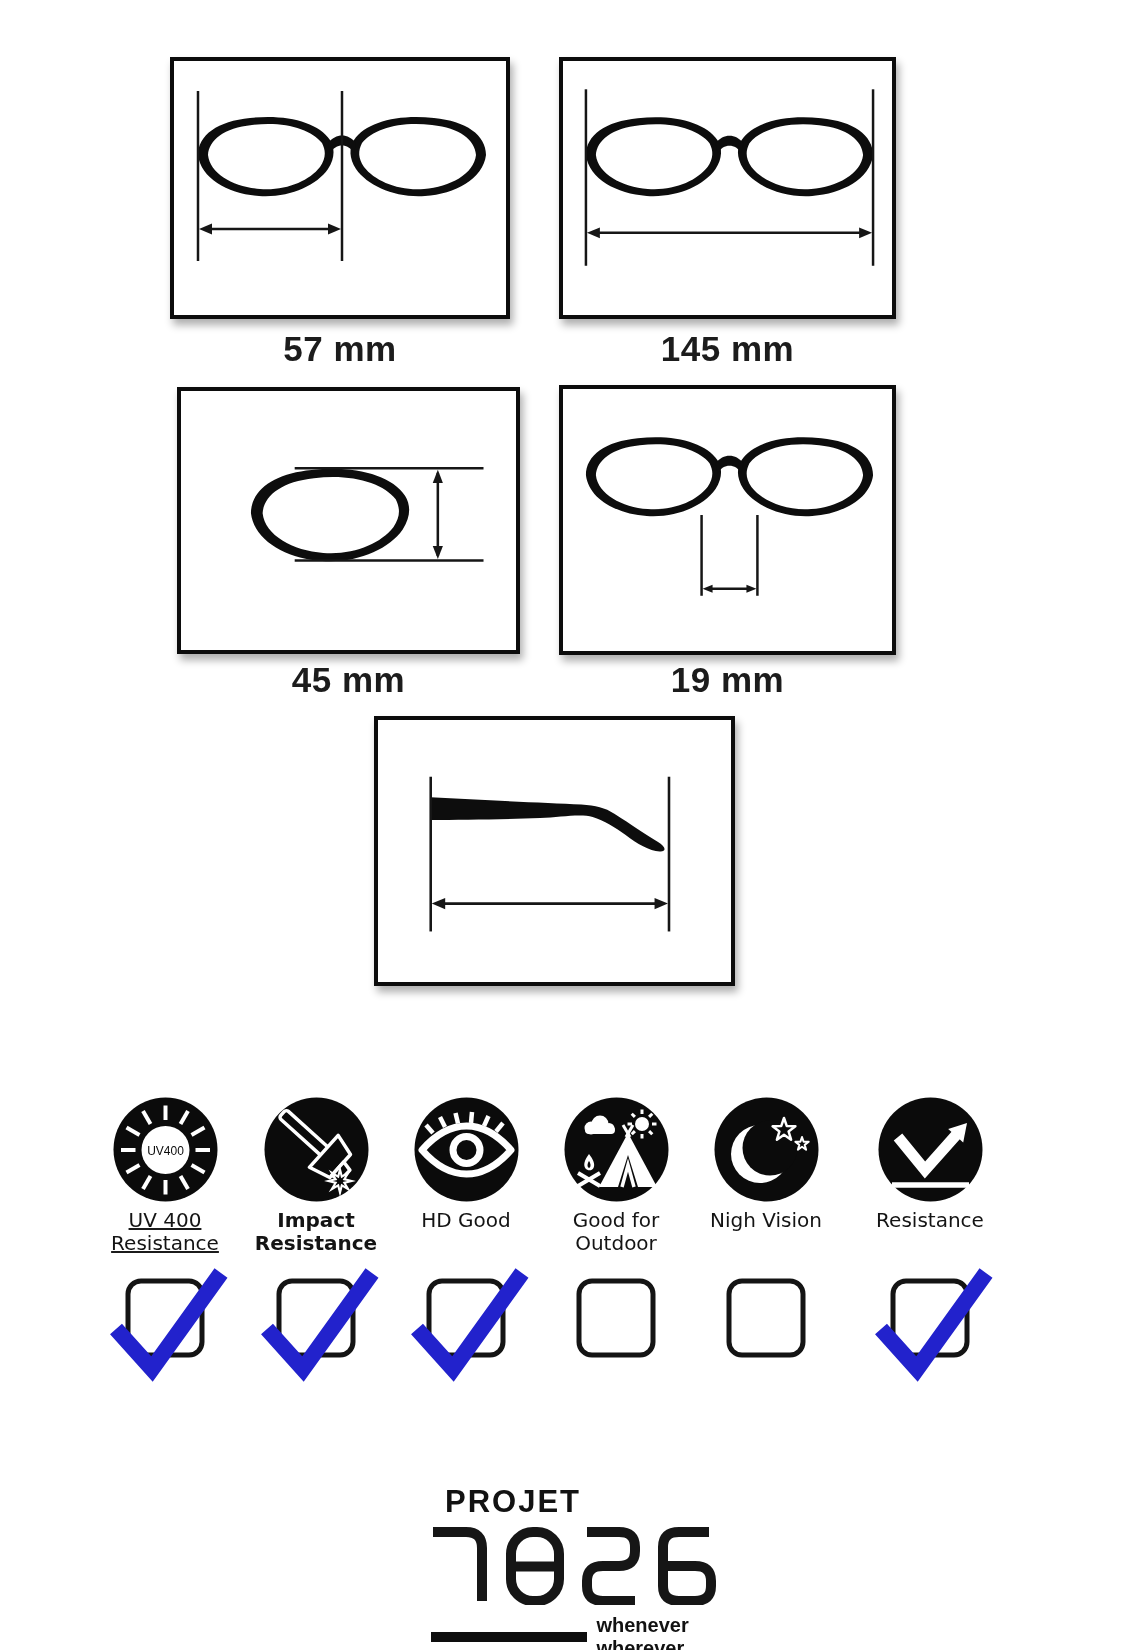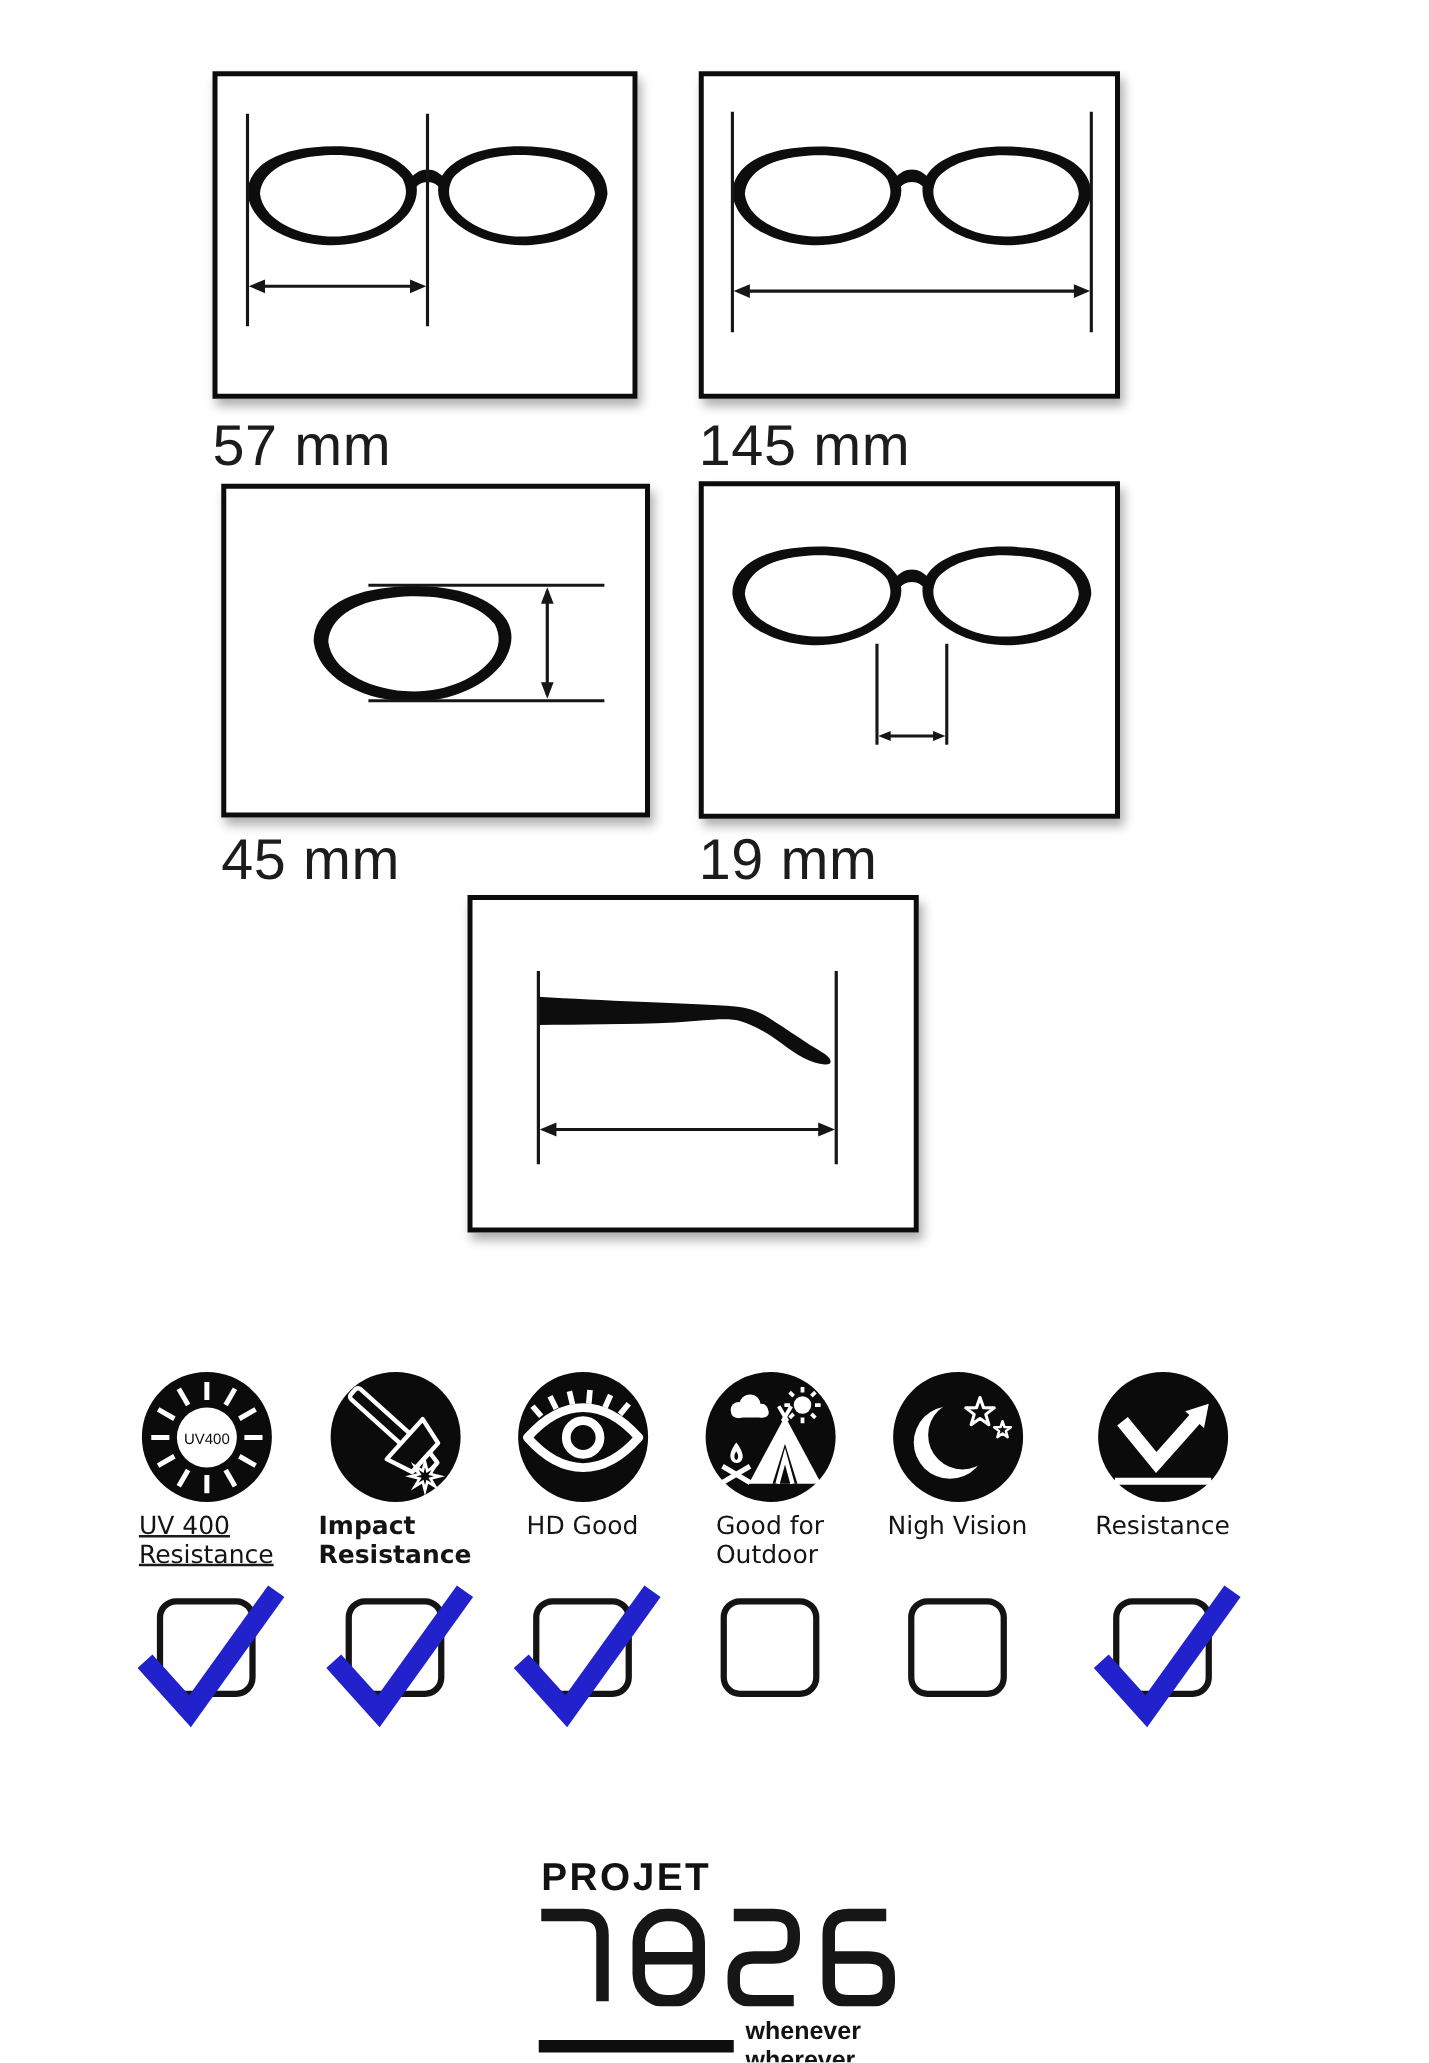--- a/index.html
+++ b/index.html
@@ -6,33 +6,33 @@
   .canvas{
     position:relative;width:1143px;height:1650px;background:#ffffff;
     font-family:"Liberation Sans",sans-serif;color:#1b1b1b;overflow:hidden;
   }
   .mbox{
     position:absolute;background:#ffffff;border:4px solid #0c0c0c;
     box-shadow:3px 6px 8px rgba(0,0,0,0.32);
   }
   .mbox svg{display:block;width:100%;height:100%;}
   .mlabel{
-    position:absolute;text-align:left;font-size:46px;color:#1c1c1c;
-    font-family:"Liberation Sans",sans-serif;letter-spacing:0.5px;
+    position:absolute;text-align:center;font-size:35px;color:#1c1c1c;
+    font-family:"Liberation Sans",sans-serif;letter-spacing:0.5px;font-weight:bold;
   }
   .feature{position:absolute;top:1097px;width:150px;display:flex;flex-direction:column;align-items:center;}
   .flabel{
-    margin-top:7px;height:50px;font-size:20px;line-height:1.16;
+    margin-top:7px;height:50px;text-align:center;font-size:20px;line-height:1.16;
     color:#141414;font-family:"DejaVu Sans",sans-serif;
   }
   .fcheck{margin-top:4px;}
   .logo{position:absolute;left:426px;top:1484px;width:330px;}
   .logo-name{
     font-size:31px;font-weight:bold;letter-spacing:2px;color:#121212;
-    font-family:"Liberation Sans",sans-serif;margin-left:7px;
+    font-family:"Liberation Sans",sans-serif;margin-left:19px;
   }
   .logo-number-svg{display:block;margin-top:3px;}
   .sr{position:absolute;width:1px;height:1px;overflow:hidden;clip:rect(0 0 0 0);white-space:nowrap;}
   .tagline{display:flex;align-items:center;gap:9px;margin-top:9px;margin-left:5px;}
   .tagline-bar{width:182px;height:10px;background:#0e0e0e;}
   .tagline-text{font-size:20px;font-weight:bold;color:#121212;font-family:"Liberation Sans",sans-serif;}
   .mline{stroke:#161616;stroke-width:2.5;}
   .ahead{fill:#161616;}
 </style>
 </head>

